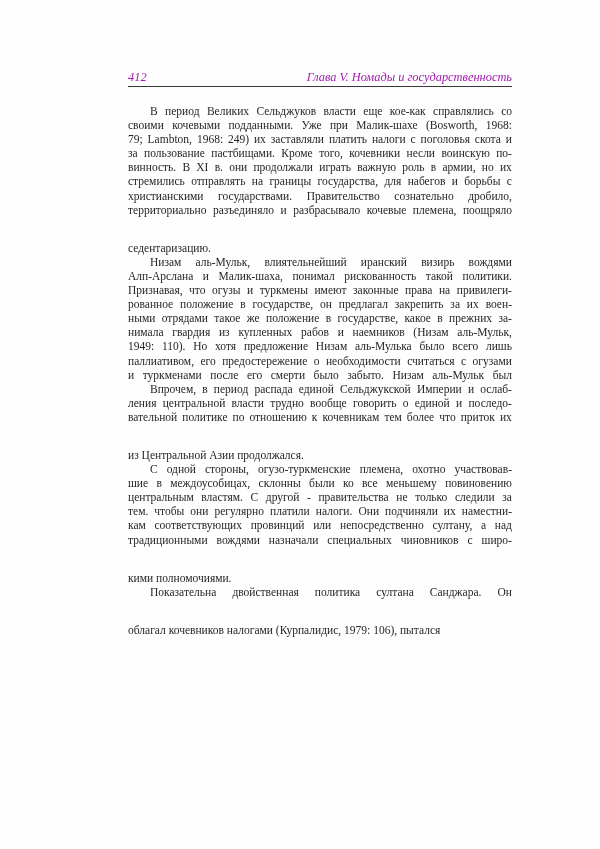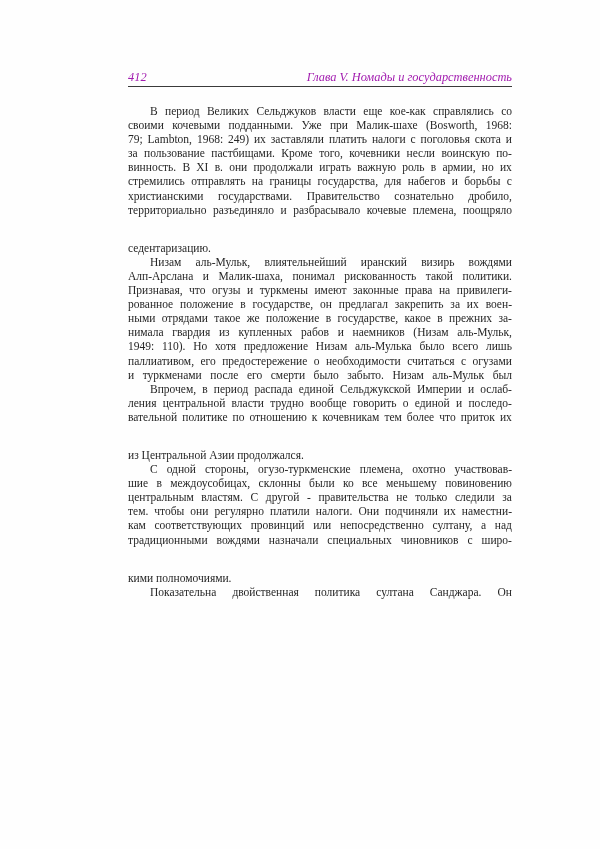--- a/index.html
+++ b/index.html
@@ -369,16 +369,17 @@
         </div>
         <div class="paragraph">
           <div class="line first">
             <span>Показательна</span>
             <span>двойственная</span>
             <span>политика</span>
             <span>султана</span>
             <span>Санджара.</span>
             <span>Он</span>
           </div>
+          <div class="line last">облагал кочевников налогами (Курпалидис, 1979: 106), пытался</div>
         </div>
       </main>
   </div>
 </div>
 
 </body></html>

